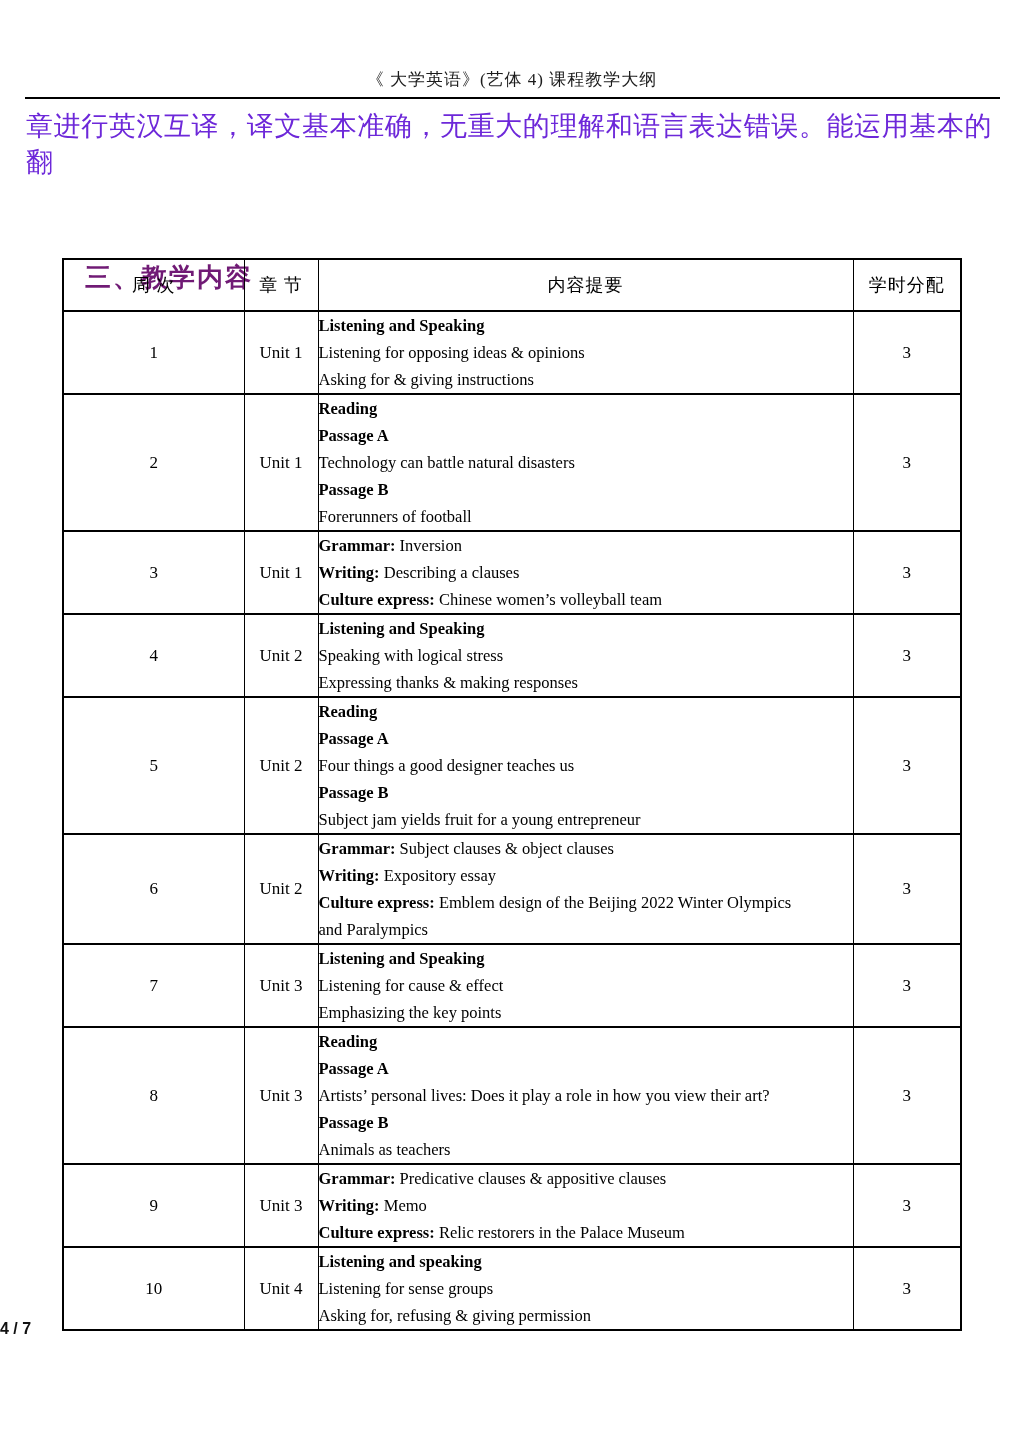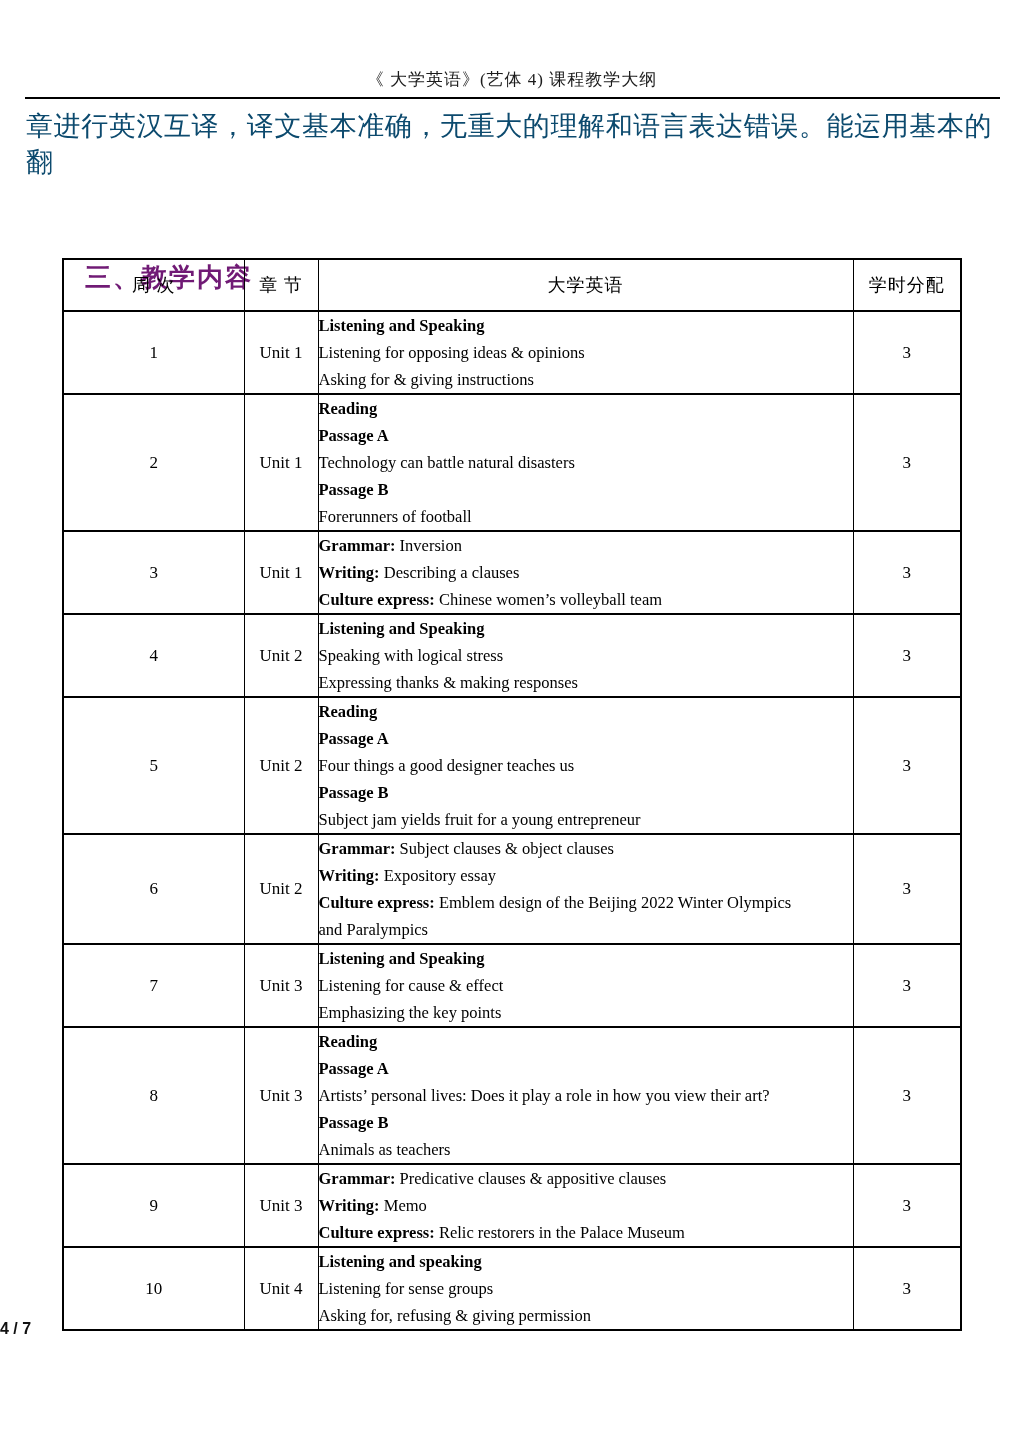--- a/index.html
+++ b/index.html
@@ -27,21 +27,21 @@
     top: 97px; left: 25px; width: 975px; height: 2px;
     background: #000000;
   }
 
   
   .para-line {
     position: absolute;
     left: 26px; width: 966px;
     font-size: 27px;
     letter-spacing: 0.5px;
-    color: #0c4a6e;
+    color: #6d28d9;
   }
   .para-line.justified {
     text-align: justify;
     text-align-last: justify;
   }
   .para-line-1 { top: 108px; }
   .para-line-2 { top: 168px; }
 
   
   .section-heading {
@@ -117,21 +117,21 @@
     <colgroup>
       <col style="width:181px">
       <col style="width:74px">
       <col style="width:535px">
       <col style="width:108px">
     </colgroup>
     <thead>
       <tr>
         <th>周 次</th>
         <th>章 节</th>
-        <th>大学英语</th>
+        <th>内容提要</th>
         <th>学时分配</th>
       </tr>
     </thead>
     <tbody>
         <tr>
           <td class="week">1</td>
           <td class="unit">Unit 1</td>
           <td class="content">
             <div class="cline"><span class="b">Listening and Speaking</span></div>
             <div class="cline"><span>Listening for opposing ideas &amp; opinions</span></div>

